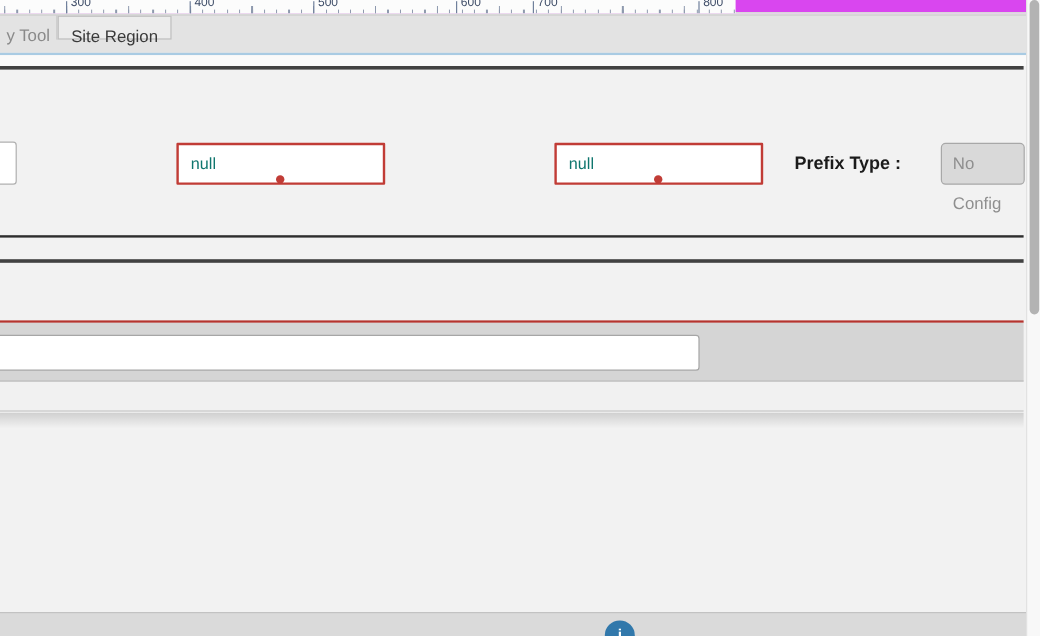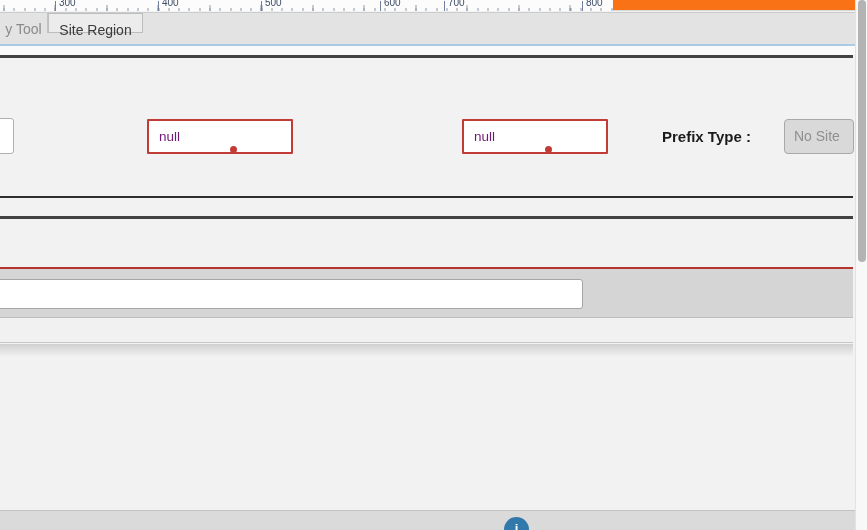--- a/index.html
+++ b/index.html
@@ -1,20 +1,20 @@
 <!DOCTYPE html>
 <html style="--error_red: #c13c36; --red_line: #b5342e; --tab_highlight: #a9cbe3; --fab_blue: #3178ab; --dark_bar: #424242;"><head>
 <meta charset="utf-8">
 <style>
   html,body{margin:0;padding:0;background:#ffffff;}
   *{box-sizing:border-box;font-family:"Liberation Sans",sans-serif;}
   .screen{position:relative;width:867px;height:530px;overflow:hidden;background:#f2f2f2;}
 
   
-  .ruler{position:absolute;left:0;top:0;width:855px;height:11px;background:#f97316;border-bottom:1px solid #d8d8d8;}
+  .ruler{position:absolute;left:0;top:0;width:855px;height:11px;background:#d946ef;border-bottom:1px solid #d8d8d8;}
   .ruler-scale{position:absolute;left:0;top:0;width:613px;height:11px;background:#fcfcfc;}
   .ticks-minor{position:absolute;left:0;bottom:0;width:613px;height:3px;
     background:repeating-linear-gradient(to right,#8e99ae 0 1px,transparent 1px 10.3px);
     background-position-x:3.5px;}
   .ticks-mid{position:absolute;left:0;bottom:0;width:613px;height:6px;
     background:repeating-linear-gradient(to right,#8e99ae 0 1px,transparent 1px 51.5px);
     background-position-x:3.5px;}
   .ruler-major{position:absolute;bottom:0;height:10px;border-left:1px solid #70809c;}
   .ruler-major span{position:absolute;left:3px;top:-3px;font-size:10px;line-height:10px;color:#3f4d68;}
 
@@ -23,22 +23,22 @@
   .tab{position:absolute;top:0;height:20px;line-height:32px;font-size:14px;text-align:center;cursor:default;}
   .tab-inactive{left:0;width:48px;color:#8a8a8a;border-right:1px solid #c2c2c2;}
   .tab-active{left:48px;width:95px;color:#3a3a3a;background:#ececec;border:1px solid #bdbdbd;}
   .tab-underline{position:absolute;left:0;top:44px;width:855px;height:2px;background:var(--tab_highlight,#a9cbe3);}
   .gap-white{position:absolute;left:0;top:46px;width:855px;height:9px;background:#fafafa;}
   .dark-bar{position:absolute;left:0;top:55px;width:853px;height:3px;background:var(--dark_bar,#424242);}
 
   
   .field-label{position:absolute;top:119px;height:35px;line-height:35px;font-size:15px;font-weight:700;color:#1b1b1b;white-space:nowrap;}
   .cut-input{position:absolute;left:-50px;top:118px;width:64px;height:36px;background:#ffffff;border:1px solid #b0b0b0;border-radius:3px;}
-  .err-input{position:absolute;top:119px;width:146px;height:35px;background:#ffffff;
-    border:2px solid var(--error_red,#c13c36);border-radius:1px;color:#701a75;font-size:13.5px;padding:0 10px;outline:none;}
+  .err-input{position:absolute;top:119px;width:174px;height:35px;background:#ffffff;
+    border:2px solid var(--error_red,#c13c36);border-radius:1px;color:#0f766e;font-size:13.5px;padding:0 10px;outline:none;}
   .err-dot{position:absolute;width:7px;height:7px;border-radius:50%;background:var(--error_red,#c13c36);}
   .novalue-btn{position:absolute;left:784px;top:119px;width:70px;height:35px;line-height:33px;background:#d9d9d9;
     border:1px solid #a8a8a8;border-radius:4px;color:#8f8f8f;font-size:14px;padding-left:9px;}
 
   
   .line-1{position:absolute;left:0;top:196px;width:853px;height:1.5px;background:#2e2e2e;}
   .line-2{position:absolute;left:0;top:216px;width:853px;height:2.5px;background:#424242;}
   .line-red{position:absolute;left:0;top:267px;width:853px;height:2px;background:var(--red_line,#b5342e);}
 
   
@@ -98,21 +98,21 @@
 
   <div class="cut-input"></div>
 
   <input class="err-input" style="left: 147px;" readonly="" value="null">
   <div class="err-dot" style="left:230px;top:146px"></div>
 
   <input class="err-input" style="left: 462px;" readonly="" value="null">
   <div class="err-dot" style="left:545px;top:146px"></div>
 
   <div class="field-label" style="left:662px">Prefix Type :</div>
-  <div class="novalue-btn">No Site</div>
+  <div class="novalue-btn">No Config</div>
 
   <div class="line-1"></div>
   <div class="line-2"></div>
   <div class="line-red"></div>
 
   <div class="gray-band"></div>
   <input class="wide-input" value="" placeholder="" style="">
   <div class="band-light"></div>
   <div class="shadow-strip"></div>
 

